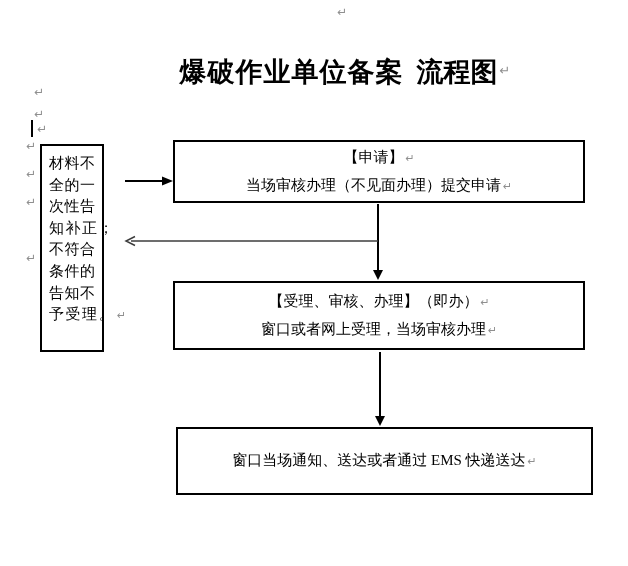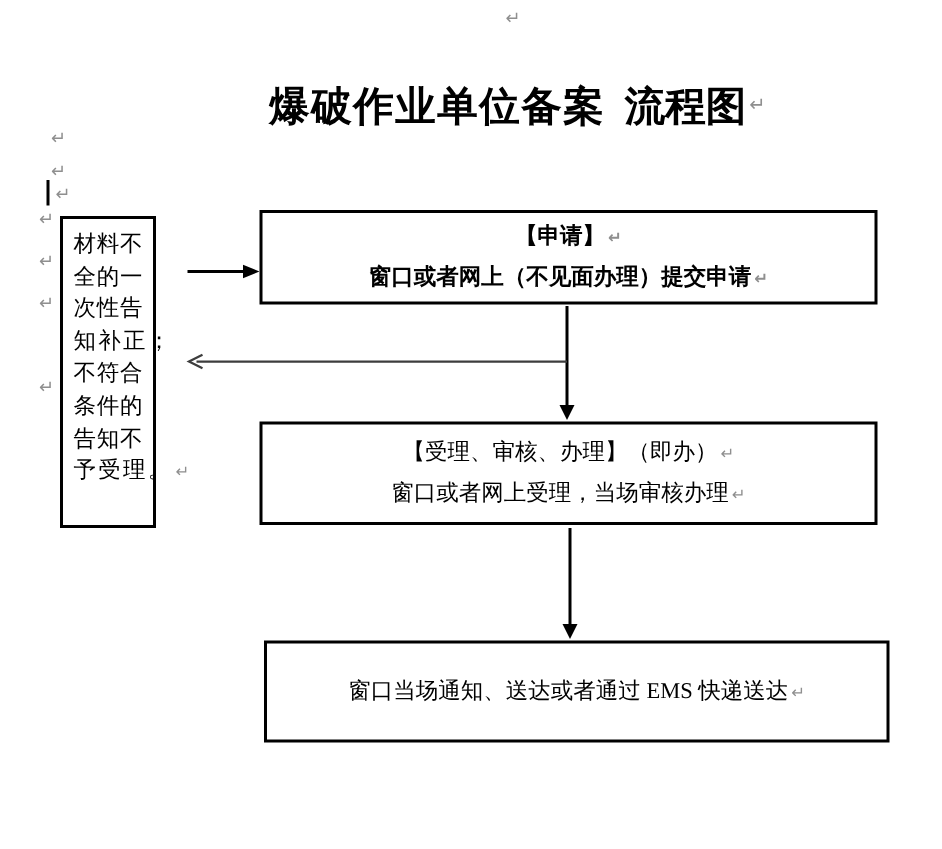--- a/index.html
+++ b/index.html
@@ -68,21 +68,21 @@
     flex-direction: column;
     align-items: center;
     justify-content: center;
     font-size: 15px;
   }
   .box-line {
     line-height: 26px;
     white-space: nowrap;
     text-align: center;
   }
-  #apply-box   { left: 173px; top: 140px; width: 412px; height: 63px; font-weight: bold; }
+  #apply-box   { left: 173px; top: 140px; width: 412px; height: 63px; }
   #process-box { left: 173px; top: 281px; width: 412px; height: 69px; }
   #notify-box  { left: 176px; top: 427px; width: 417px; height: 68px; }
 
   
   #side-note-box {
     position: absolute;
     left: 40px; top: 144px;
     width: 64px; height: 208px;
     box-sizing: border-box;
     border: 2px solid #000000;
@@ -160,21 +160,21 @@
     <div class="note-line spread">次性告</div>
     <div class="note-line tight">知补正；</div>
     <div class="note-line spread">不符合</div>
     <div class="note-line spread">条件的</div>
     <div class="note-line spread">告知不</div>
     <div class="note-line tight"><span>予受理。</span><span class="pmark">↵</span></div>
   </div>
 
   <div id="apply-box" class="flowbox">
     <div class="box-line"><span>【申请】</span><span class="pmark">↵</span></div>
-    <div class="box-line"><span>窗口或者网上（不见面办理）提交申请</span><span class="pmark">↵</span></div>
+    <div class="box-line"><span>当场审核办理（不见面办理）提交申请</span><span class="pmark">↵</span></div>
   </div>
 
   <div id="process-box" class="flowbox">
     <div class="box-line"><span>【受理、审核、办理】（即办）</span><span class="pmark">↵</span></div>
     <div class="box-line"><span>窗口或者网上受理，当场审核办理</span><span class="pmark">↵</span></div>
   </div>
 
   <div id="notify-box" class="flowbox">
     <div class="box-line"><span>窗口当场通知、送达或者通过 EMS 快递送达</span><span class="pmark">↵</span></div>
   </div>

